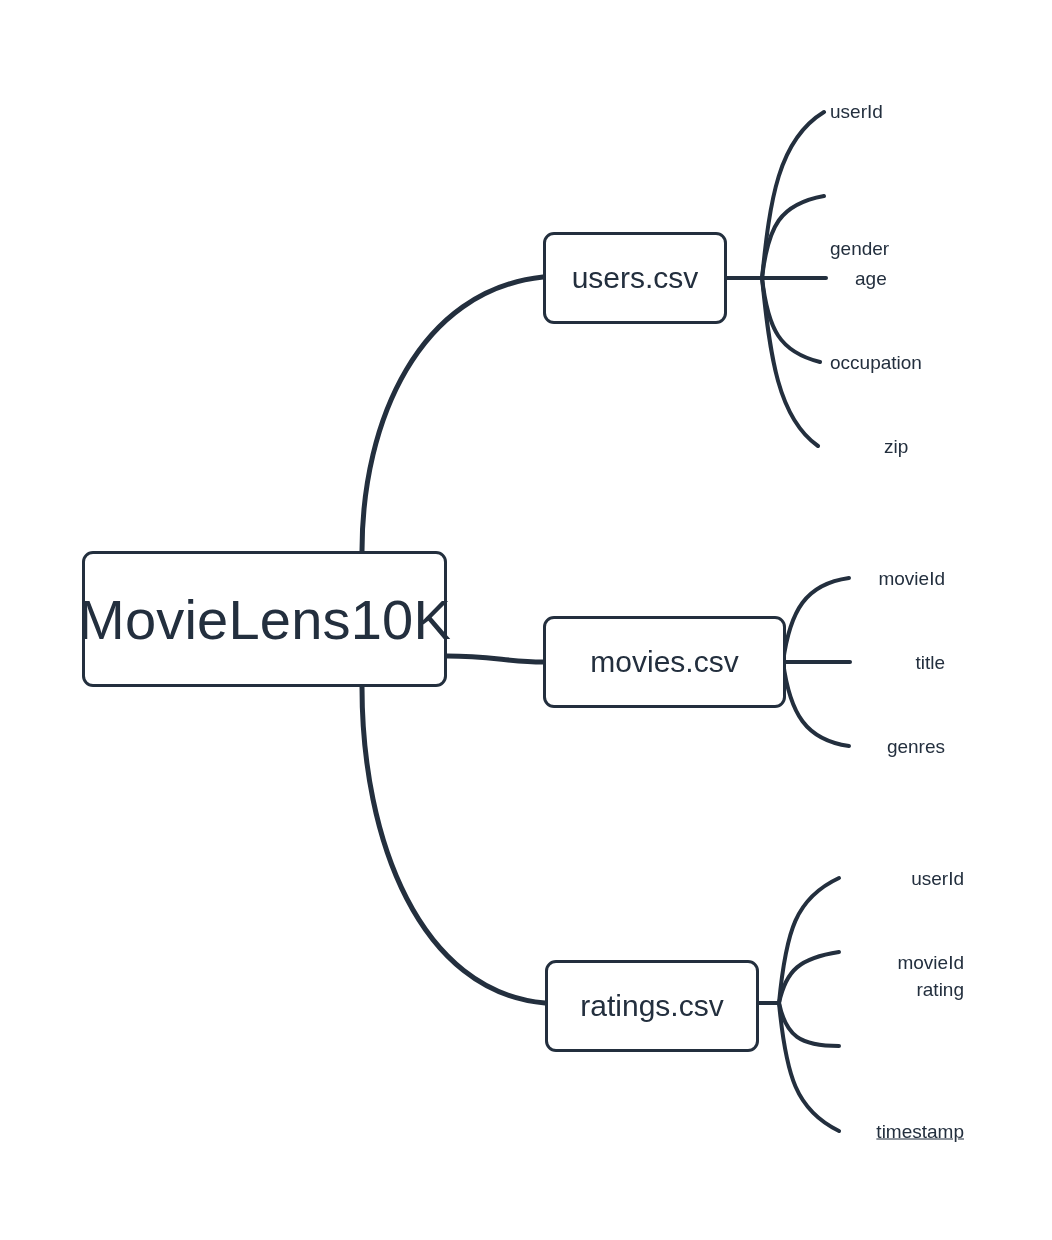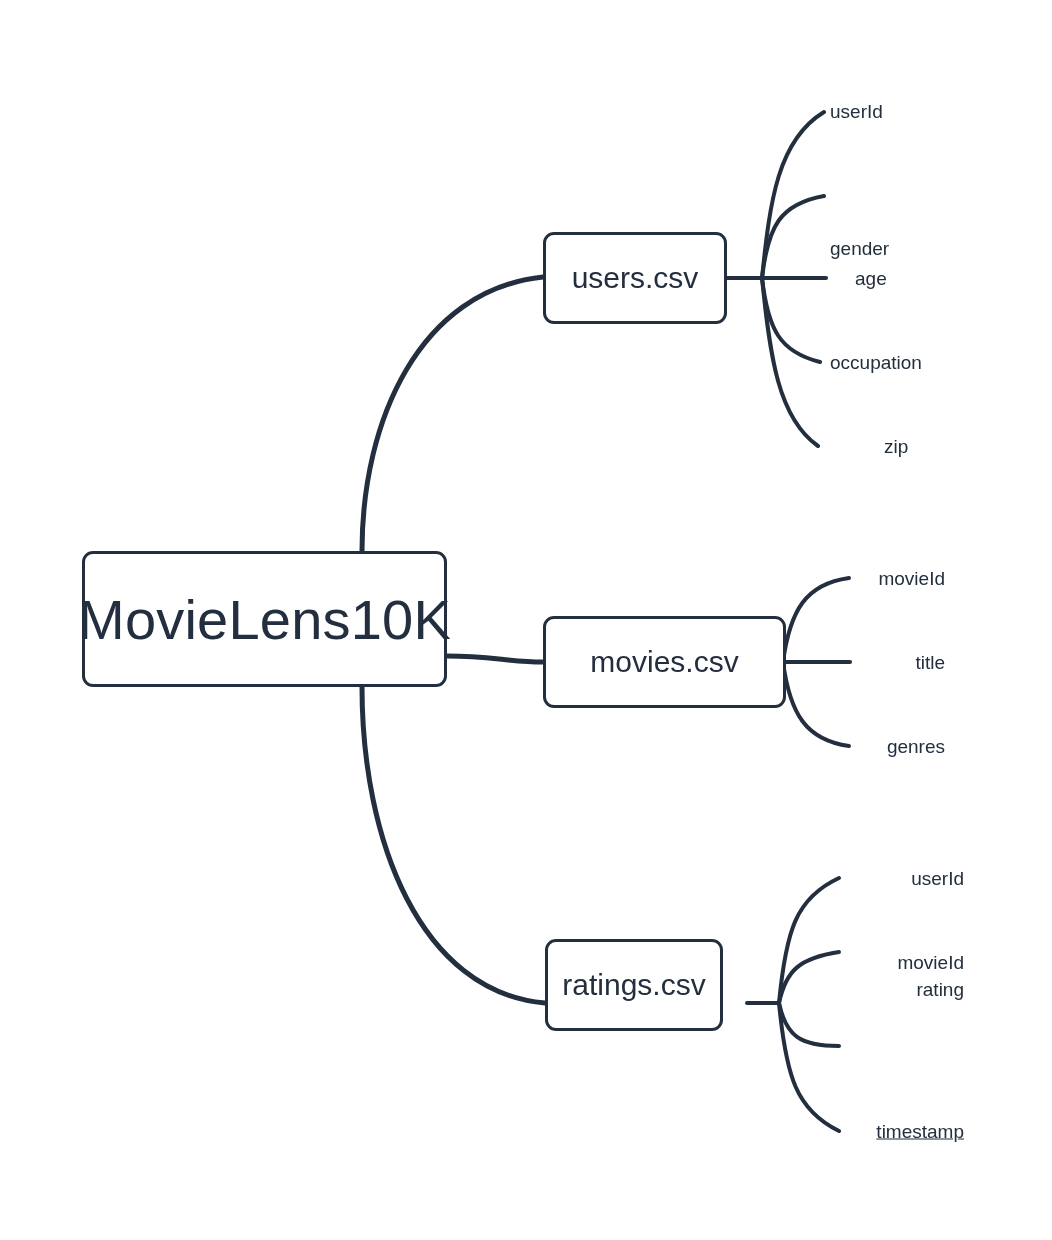--- a/index.html
+++ b/index.html
@@ -56,22 +56,22 @@
     top: 232px;
     width: 184px;
   }
   .node-movies {
     left: 543px;
     top: 616px;
     width: 243px;
   }
   .node-ratings {
     left: 545px;
-    top: 939px;
-    width: 178px;
+    top: 960px;
+    width: 214px;
   }
   .leaf-label {
     position: absolute;
     font-size: 19px;
     color: #232f3e;
     white-space: nowrap;
     line-height: 1;
     transform: translateY(-50%);
   }
   .leaf-users   { left: 830px; }

